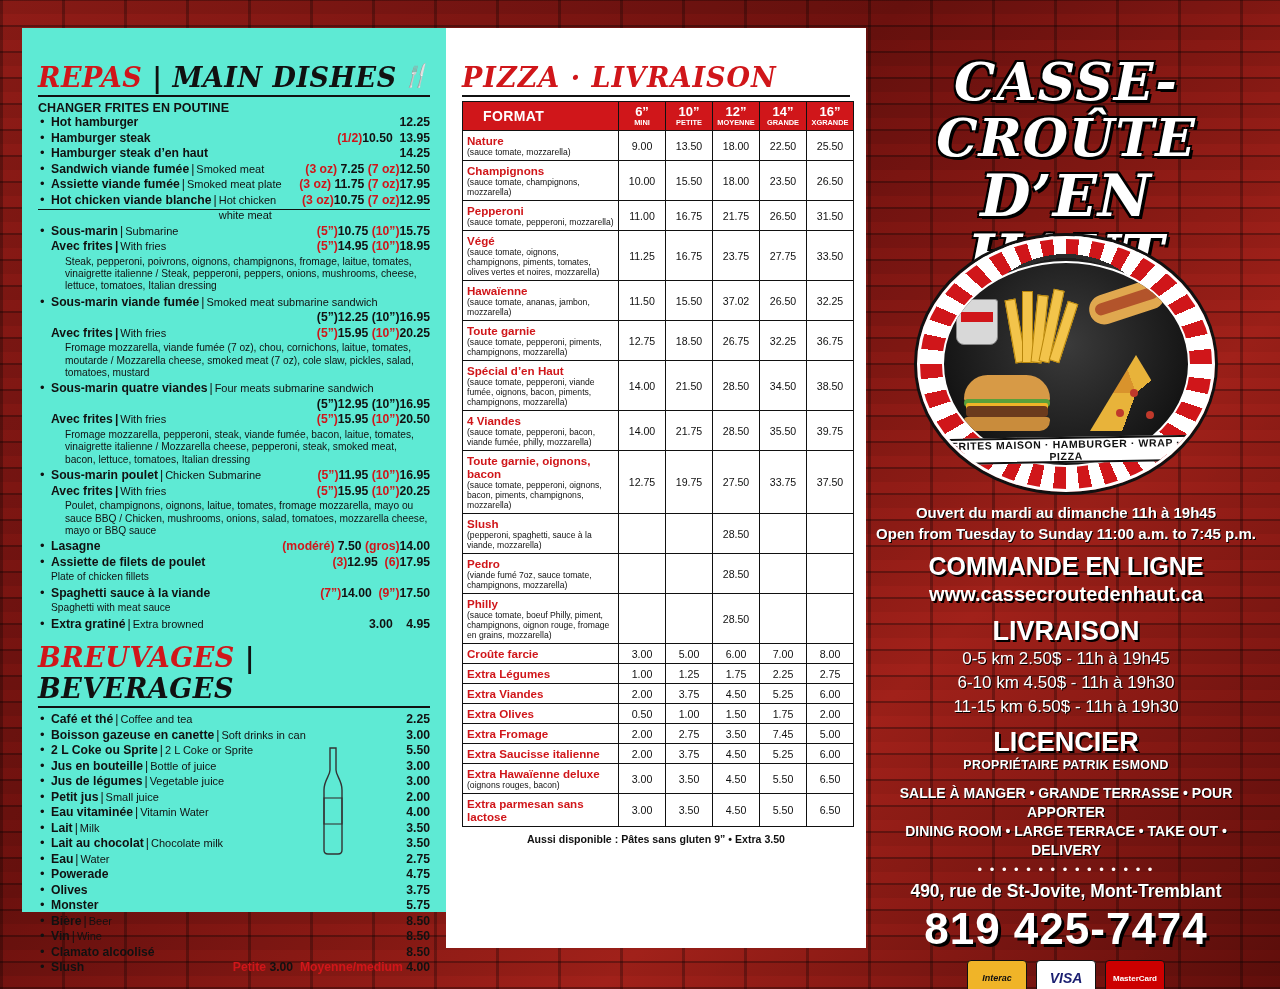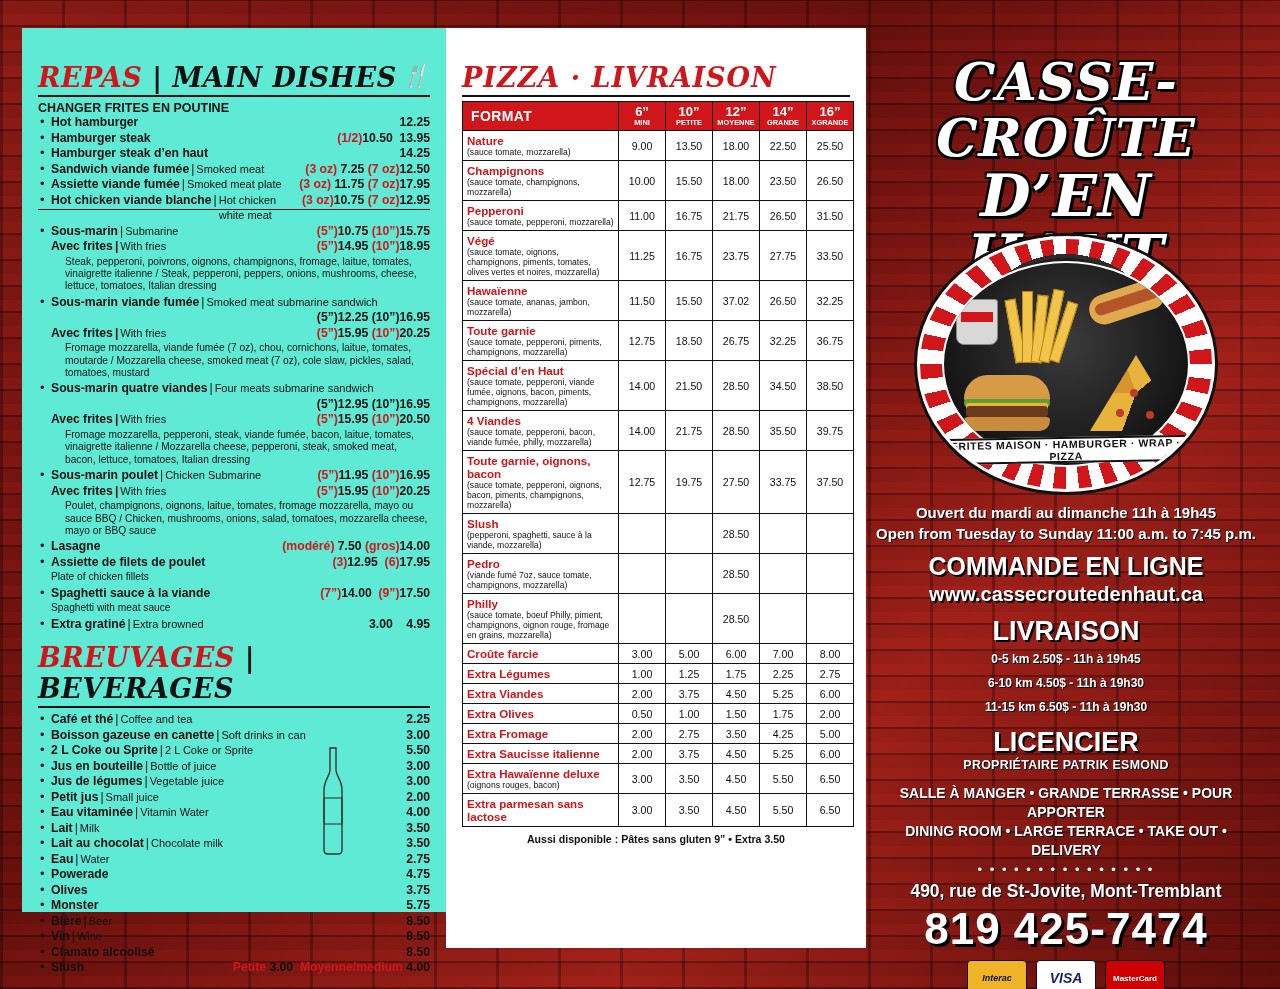--- a/index.html
+++ b/index.html
@@ -89,21 +89,21 @@
   .pizza-head{
     font-family:"DejaVu Serif",serif;font-style:italic;font-weight:bold;
     font-size:27px;color:#d0161a;letter-spacing:1px;
   }
   table.pz{border-collapse:collapse;width:392px;font-size:10.4px;}
   table.pz th,table.pz td{border:1px solid #111;}
   table.pz thead th{
     background:#d0161a;color:#fff;font-weight:bold;text-align:center;
     padding:3px 2px;
   }
-  table.pz thead th.fmt{text-align:left;padding-left:8px;font-size:14px;letter-spacing:.4px;}
+  table.pz thead th.fmt{text-align:left;padding-left:20px;font-size:14px;letter-spacing:.4px;}
   .sz-big{font-size:13px;display:block;line-height:13px;}
   .sz-small{font-size:7.4px;display:block;line-height:9px;}
   td.nmcell{padding:3px 4px;vertical-align:middle;}
   td.nmcell .t{color:#d0161a;font-weight:bold;font-size:11.6px;display:block;line-height:13px;}
   td.nmcell .d{color:#111;font-size:8.6px;line-height:10px;display:block;}
   td.num{text-align:center;font-size:10.6px;color:#111;width:44px;}
   .pz-footer{
     text-align:center;font-size:10.6px;font-weight:bold;color:#111;margin-top:6px;
   }
 
@@ -164,21 +164,21 @@
     display:flex;align-items:center;justify-content:center;
     font-size:10.5px;font-weight:bold;color:#111;letter-spacing:.6px;
     transform:rotate(-1deg);
   }
 
   .hours{font-size:15px;font-weight:bold;margin-top:10px;line-height:21px;
     text-shadow:1px 1px 0 #000;}
   .cmd{font-size:25px;font-weight:bold;margin-top:8px;text-shadow:2px 2px 0 #000;}
   .www{font-size:20px;font-weight:bold;margin-top:2px;text-shadow:2px 2px 0 #000;}
   .livr{font-size:27px;font-weight:bold;margin-top:10px;text-shadow:2px 2px 0 #000;}
-  .livr-line{font-size:12px;font-weight:bold;line-height:24px;text-shadow:1px 1px 0 #000;}
+  .livr-line{font-size:17px;font-weight:normal;line-height:24px;text-shadow:1px 1px 0 #000;}
   .lic{font-size:27px;font-weight:bold;margin-top:8px;text-shadow:2px 2px 0 #000;}
   .prop{font-size:12.4px;font-weight:bold;letter-spacing:.3px;text-shadow:1px 1px 0 #000;}
   .serv{font-size:14px;font-weight:bold;margin-top:12px;line-height:19px;text-shadow:1px 1px 0 #000;}
   .dots-row{color:#fff;font-size:13px;letter-spacing:2px;margin:2px 0 4px;}
   .addr{font-size:17.5px;font-weight:bold;margin-top:4px;text-shadow:1px 1px 0 #000;}
   .phone{font-size:44px;font-weight:bold;letter-spacing:1px;margin-top:2px;text-shadow:3px 3px 0 #000;}
   .cards{display:flex;gap:9px;justify-content:center;margin-top:6px;}
   .card{width:58px;height:34px;border-radius:4px;background:#fff;border:1px solid #111;
     display:flex;align-items:center;justify-content:center;font-size:9px;font-weight:bold;color:#111;}
   .card.interac{background:#f0b428;color:#111;font-style:italic;}
@@ -729,21 +729,21 @@
               <td class="num">1.75</td>
               <td class="num">2.00</td>
             </tr>
             <tr>
               <td class="nmcell">
                 <span class="t">Extra Fromage</span>
               </td>
               <td class="num">2.00</td>
               <td class="num">2.75</td>
               <td class="num">3.50</td>
-              <td class="num">4.25</td>
+              <td class="num">7.45</td>
               <td class="num">5.00</td>
             </tr>
             <tr>
               <td class="nmcell">
                 <span class="t">Extra Saucisse italienne</span>
               </td>
               <td class="num">2.00</td>
               <td class="num">3.75</td>
               <td class="num">4.50</td>
               <td class="num">5.25</td>

